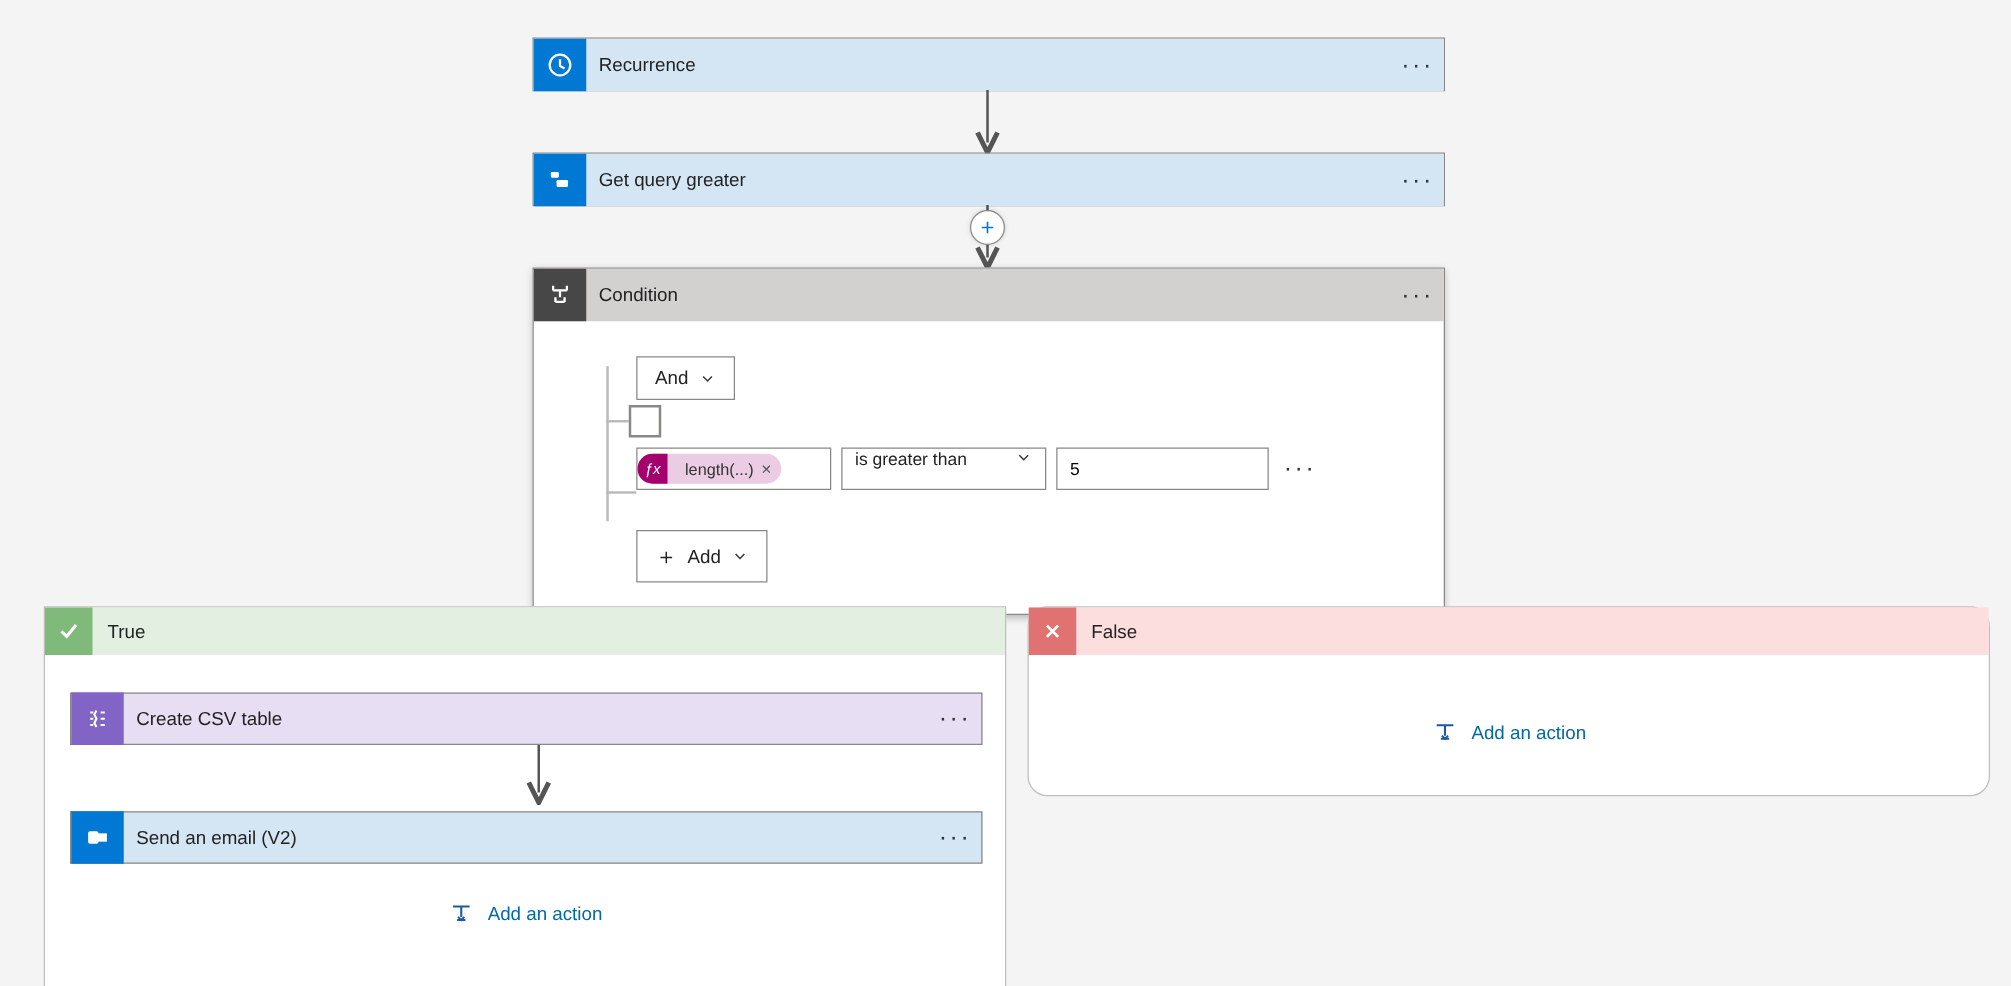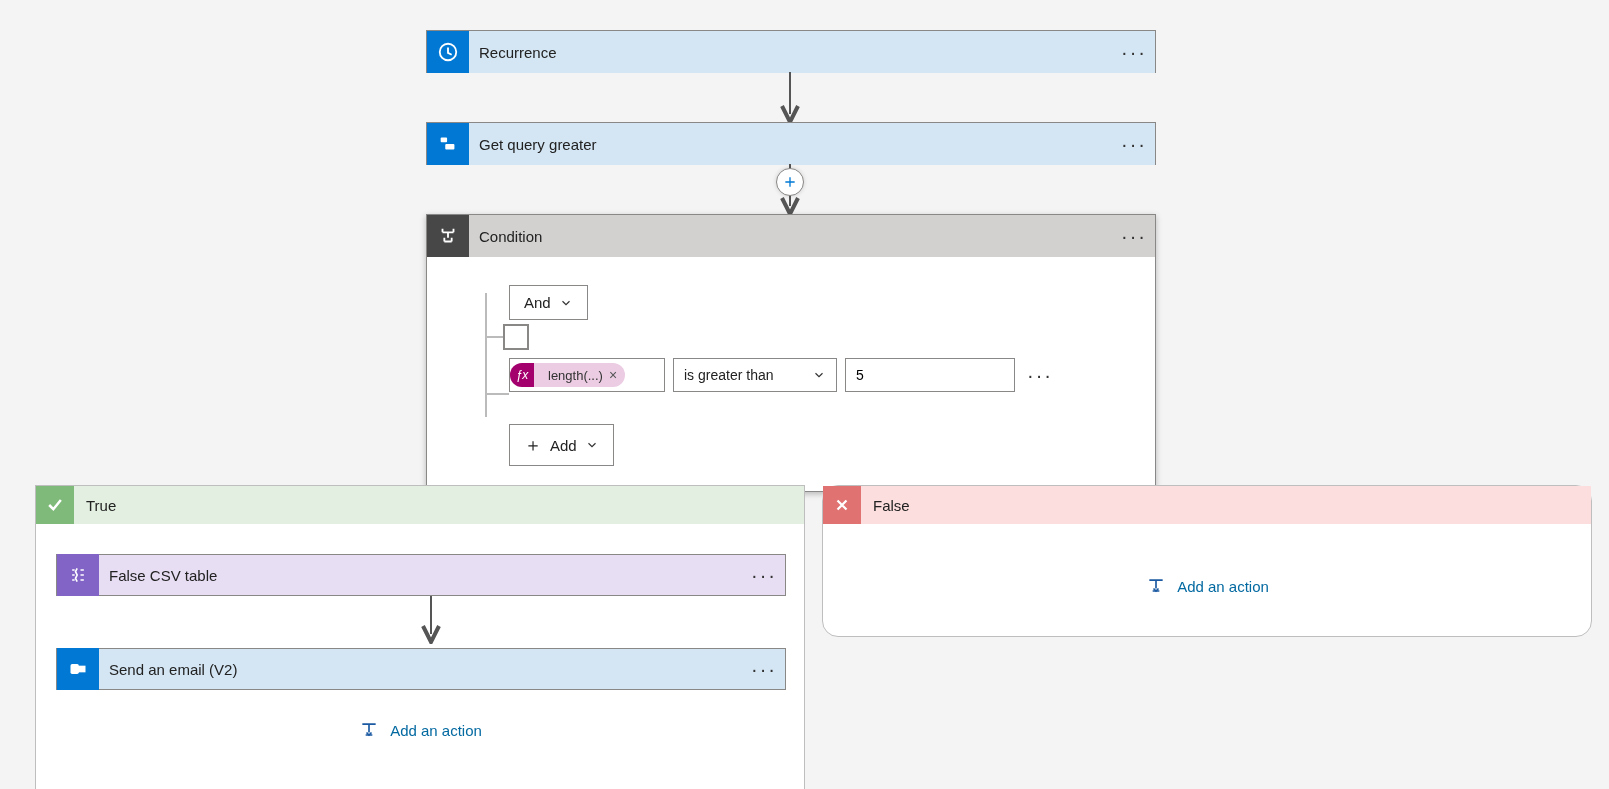--- a/index.html
+++ b/index.html
@@ -86,21 +86,21 @@
   .fx-badge {
     width: 24px; height: 24px; border-radius: 12px 0 0 12px;
     background: #a4006d; color: #fff;
     display: inline-flex; align-items: center; justify-content: center;
     font-style: italic; font-size: 12px; margin-right: 14px;
   }
   .fx-text { color: #333; }
   .fx-x { margin-left: 6px; color: #555; font-size: 14px; cursor: pointer; }
   .op-select {
     border: 1px solid #8a8886; height: 34px;
-    display: flex; align-items: center; justify-content: space-between;
+    display: flex; align-items: flex-start; justify-content: space-between;
     padding: 0 10px; width: 164px; font-size: 14px; cursor: pointer;
   }
   .val-input {
     border: 1px solid #8a8886; height: 34px; width: 170px;
     padding: 0 10px; font-size: 14px;
   }
   .row-dots { font-size: 20px; color: #333; letter-spacing: 2px; padding: 0 4px; cursor: pointer; }
 
   .add-btn {
     display: inline-flex; align-items: center;
@@ -254,21 +254,21 @@
     <div class="branch-body">
       
       <div class="inner-card purple-head">
         <div class="card-icon purple-icon">
           <svg width="20" height="20" viewBox="0 0 24 24" fill="none" stroke="#fff" stroke-width="2">
             <path d="M5 12h3M5 6h3M5 18h3"></path>
               <path d="M11 4l-2 4 2 4-2 4 2 4"></path>
               <path d="M15 12h4M15 6h4M15 18h4"></path>
           </svg>
         </div>
-        <div class="card-title">False CSV table</div>
+        <div class="card-title">Create CSV table</div>
         <div class="card-dots">···</div>
       </div>
       
       <svg class="connector" style="position:relative; left:365px; margin-top:0;" width="20" height="48">
         <line x1="10" y1="0" x2="10" y2="38" stroke="#555" stroke-width="2" marker-end="url(#ah1)"></line>
       </svg>
       
       <div class="inner-card blue-head" style="border-color:#8a8886;">
         <div class="card-icon blue-icon">
           <svg width="20" height="20" viewBox="0 0 24 24" fill="#fff">

